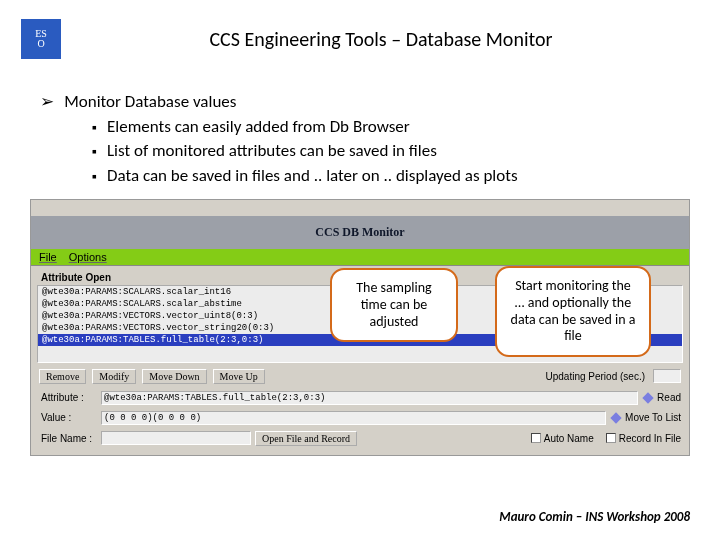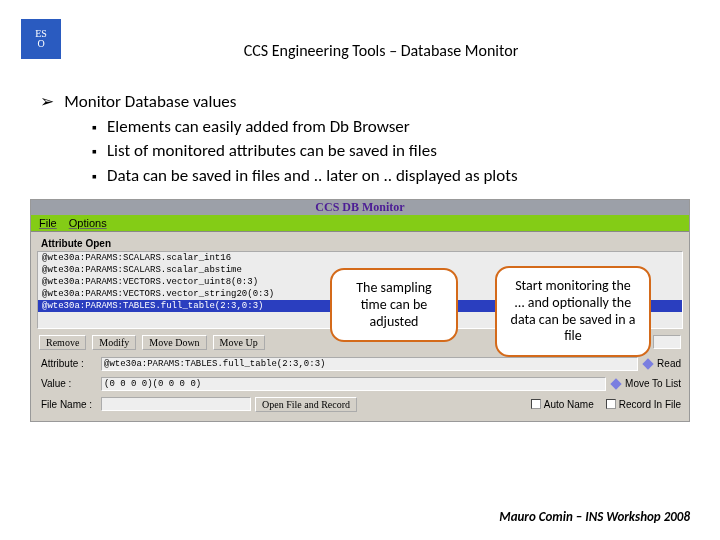--- a/index.html
+++ b/index.html
@@ -1,28 +1,28 @@
 <!DOCTYPE html>
 <html><head>
 <meta charset="utf-8">
 <style>
   * { box-sizing: border-box; margin: 0; padding: 0; }
   body { width: 720px; height: 540px; background: #fff; font-family: "Calibri", Arial, sans-serif; color: #000; position: relative; overflow: hidden; }
-  .header { display: flex; align-items: flex-end; padding: 18px 20px 10px 20px; }
+  .header { display: flex; align-items: center; padding: 18px 20px 10px 20px; }
   .logo { width: 42px; height: 42px; background: #2a5bc0; display: flex; align-items: center; justify-content: center; color: #fff; font-family: "Times New Roman", serif; font-size: 10px; line-height: 10px; text-align: center; border: 1px solid #fff; position: relative; }
   .logo span { display: block; }
-  .title { flex: 1; text-align: center; font-size: 16px; font-weight: 400; }
+  .title { flex: 1; text-align: center; font-size: 20px; font-weight: 400; }
   .content { padding: 20px 40px 0 40px; font-size: 17px; line-height: 1.45; }
   .content ul { list-style: none; }
   .lvl1::before { content: "\27A2"; color: #000; margin-right: 10px; display: inline-block; }
   .lvl2 { padding-left: 52px; }
   .lvl2::before { content: "\25AA"; color: #000; margin-right: 10px; font-size: 14px; }
   .ss-wrap { padding: 10px 30px 0 30px; position: relative; }
   .ss { border: 1px solid #999; background: #d4d0c8; font-family: "Lucida Sans", Geneva, sans-serif; font-size: 10px; color: #000; }
-  .ss-title { background: #9ca0a8; color: #4c1d95; font-family: "Times New Roman", serif; font-size: 12px; font-weight: bold; text-align: center; padding: 0 0; position: relative; }
+  .ss-title { background: #9ca0a8; color: #0f172a; font-family: "Times New Roman", serif; font-size: 12px; font-weight: bold; text-align: center; padding: 9px 0; position: relative; margin-top: 16px; }
   .ss-menubar { background: #84cc16; padding: 2px 8px; font-size: 11px; border-bottom: 1px solid #888; display: flex; gap: 12px; }
   .ss-menubar span { text-decoration: underline; text-decoration-color: #666; }
   .ss-body { background: #d4d0c8; padding: 4px 6px 6px 6px; }
   .ss-colhead { font-weight: bold; font-size: 10px; padding: 2px 4px; }
   .ss-list { background: #ececec; border: 1px inset #fff; height: 78px; overflow: hidden; }
   .ss-row { padding: 1px 4px; font-family: "Courier New", monospace; font-size: 9px; white-space: nowrap; }
   .ss-row.sel { background: #2a3ebf; color: #fff; }
   .ss-btnrow { display: flex; align-items: center; gap: 6px; padding: 6px 2px 4px 2px; }
   .ss-btn { background: #d4d0c8; border: 1px outset #fff; padding: 1px 6px; font-size: 10px; font-family: "Times New Roman", serif; }
   .ss-label { font-size: 10px; padding: 0 2px; white-space: nowrap; }

